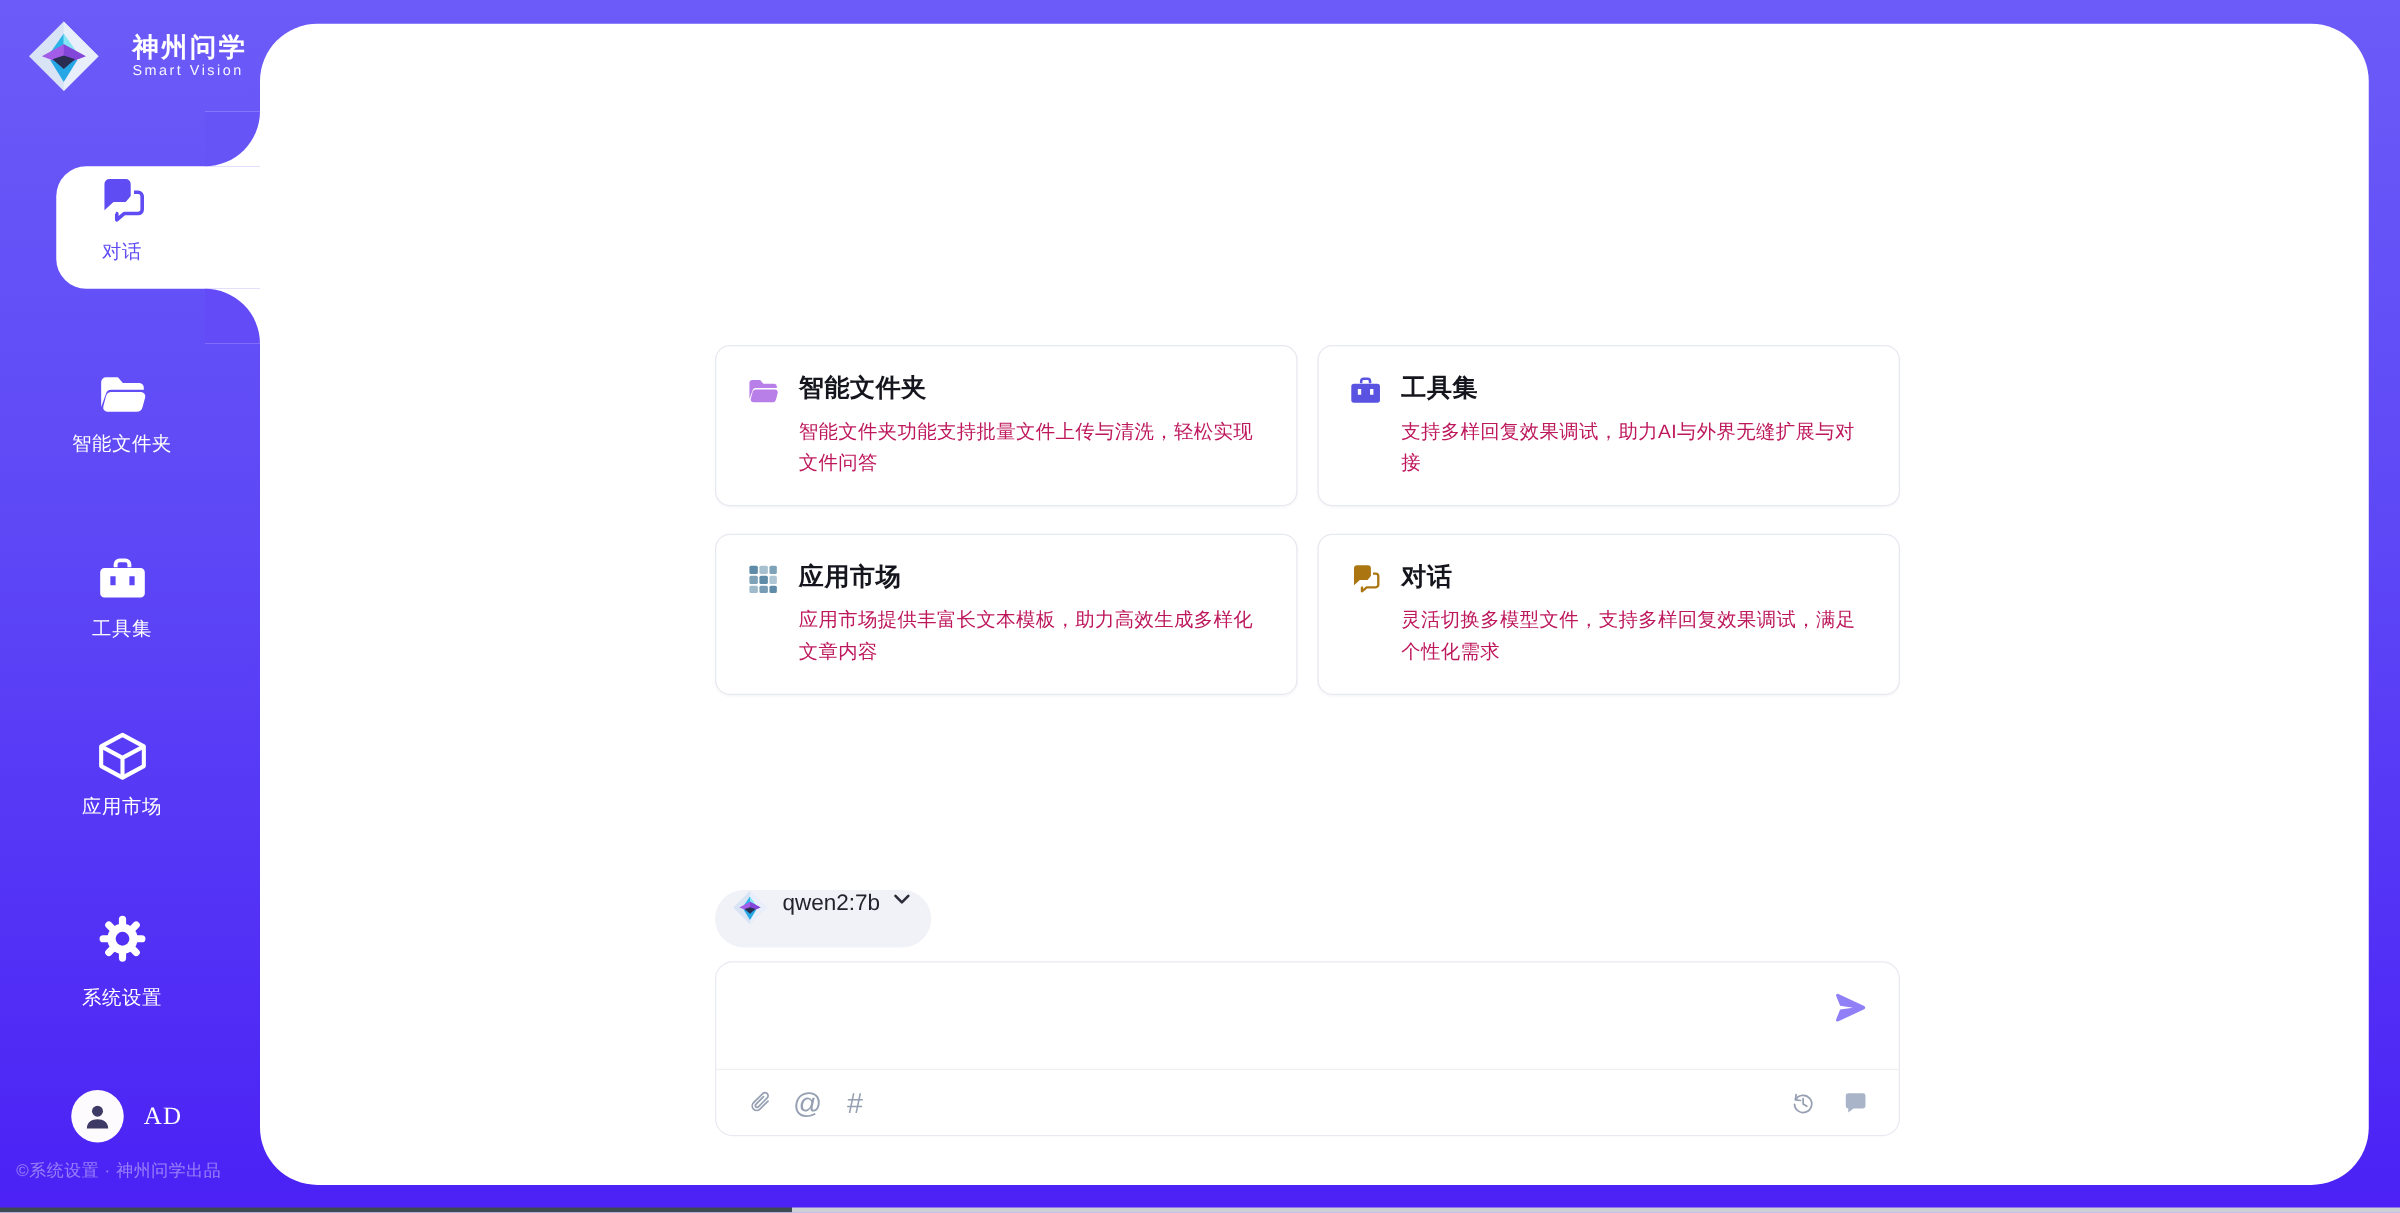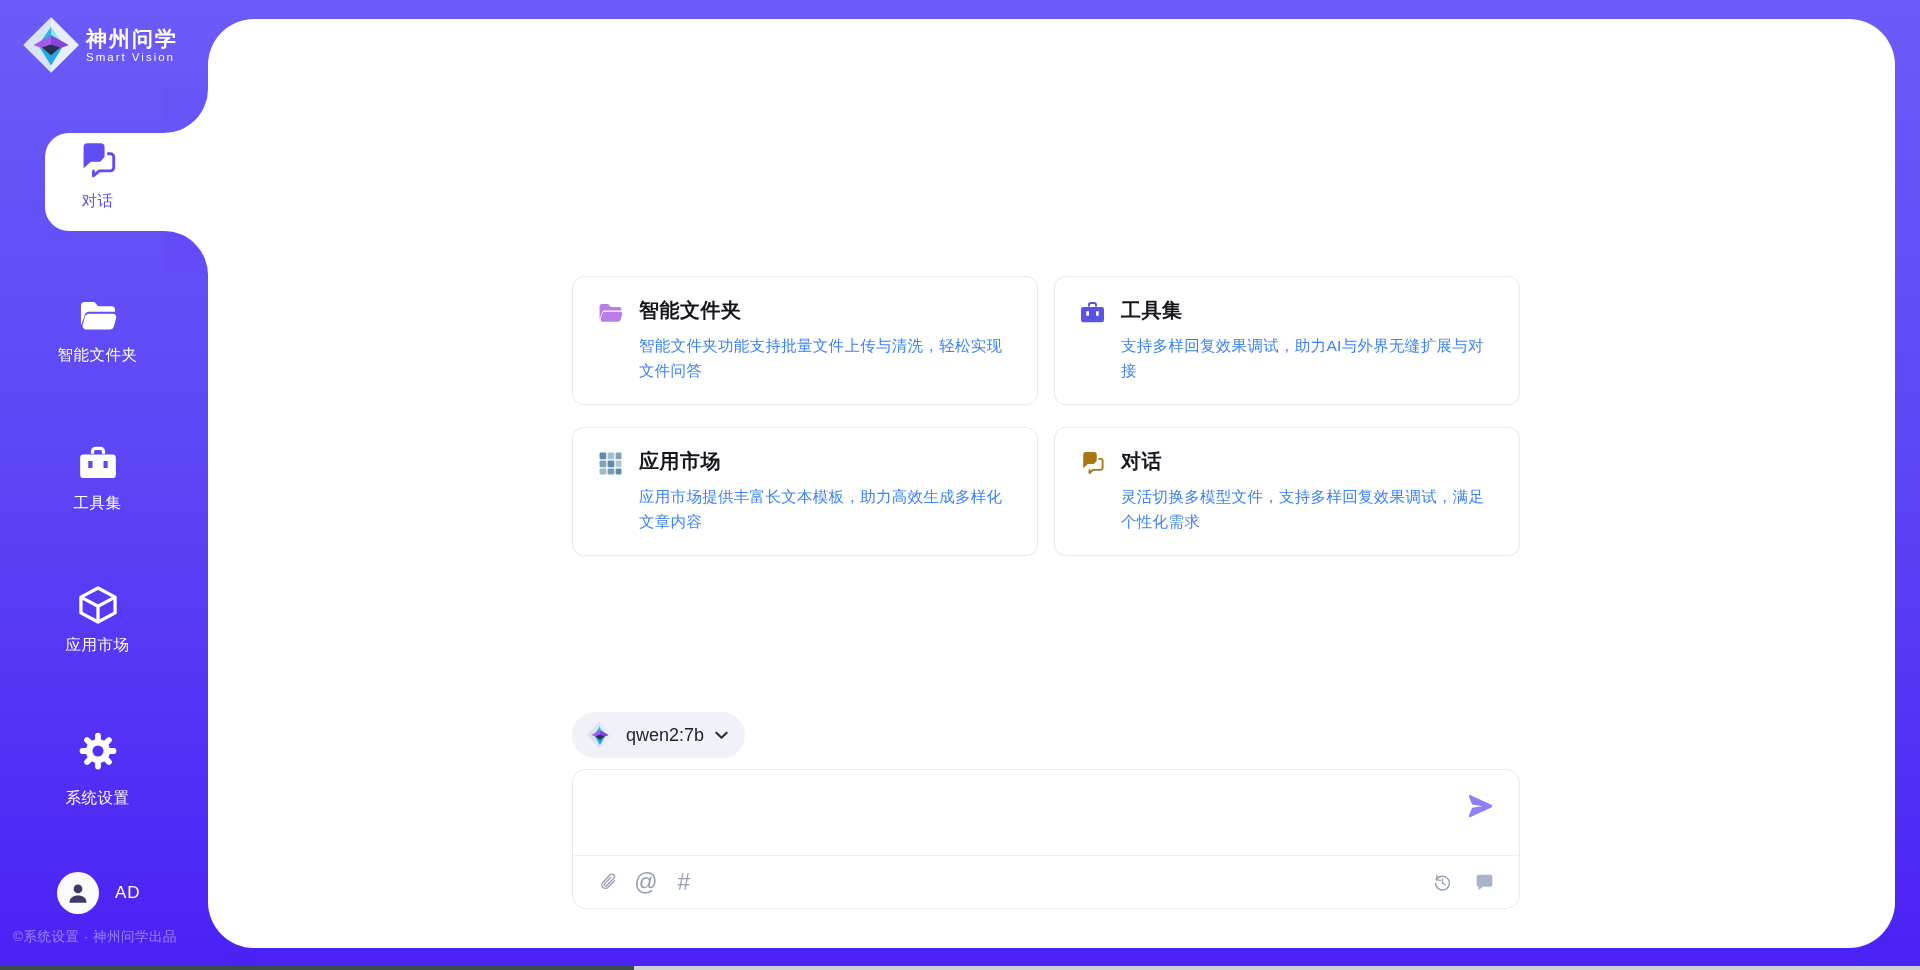--- a/index.html
+++ b/index.html
@@ -6,21 +6,21 @@
   *{box-sizing:border-box;}
   .app{
     position:relative;width:1920px;height:970px;overflow:hidden;
     font-family:"Liberation Sans","DejaVu Sans",sans-serif;
     background:linear-gradient(180deg,#6C5BF8 0%,#5D47F6 45%,#4B21F5 100%);
   }
   
   .panel{position:absolute;left:208px;top:19px;right:25px;bottom:22px;background:#fff;border-radius:46px;z-index:1;}
   
   .sidebar{position:absolute;left:0;top:0;width:208px;height:100%;z-index:3;}
-  .brand{position:absolute;left:22px;top:16px;display:flex;align-items:center;gap:6px;}
+  .brand{position:absolute;left:22px;top:16px;display:flex;align-items:center;gap:26px;}
   .brand .logo{width:58px;height:58px;}
   .brand-name{color:#fff;font-size:21px;font-weight:bold;letter-spacing:2px;line-height:24px;}
   .brand-sub{color:#fff;font-size:11.5px;letter-spacing:2px;opacity:.95;}
   .tab-bg{position:absolute;left:45px;top:133px;width:170px;height:98px;background:#fff;border-radius:24px 0 0 24px;z-index:2;}
   .flare{position:absolute;left:164px;width:44px;height:44px;background:#fff;z-index:2;}
   .flare.top{top:89px;}
   .flare.bottom{top:231px;}
   .flare i{display:block;width:100%;height:100%;}
   .flare.top i{background:#6754F7;border-bottom-right-radius:44px;}
   .flare.bottom i{background:#634BF7;border-top-right-radius:44px;}
@@ -29,36 +29,36 @@
   .nav-item svg{width:42px;height:42px;}
   .nav-item.active{color:#5F4CF2;}
   .nav-chat{top:140px;}
   .nav-folder{top:294px;}
   .nav-toolbox{top:442px;}
   .nav-cube{top:584px;}
   .nav-gear{top:730px;gap:16px;--gear-hole:#5230F6;}
   .user-row{position:absolute;left:57px;top:872px;display:flex;align-items:center;gap:16px;z-index:4;}
   .avatar{width:42px;height:42px;border-radius:50%;background:#fdfbfd;display:flex;align-items:center;justify-content:center;}
   .avatar svg{width:26px;height:26px;color:#3d3a66;}
-  .user-name{color:#fff;font-size:17px;letter-spacing:1px;}
+  .user-name{color:#fff;font-size:20px;letter-spacing:1px;font-family:Liberation Serif, serif;}
   .side-footer{position:absolute;left:13px;top:928px;width:195px;color:rgba(255,255,255,.42);font-size:13.5px;letter-spacing:.5px;z-index:4;white-space:nowrap;}
   
   .welcome{position:absolute;left:572px;top:160px;display:flex;align-items:center;z-index:2;}
   .welcome .logo{width:88px;height:88px;}
   .greeting{margin-left:14px;font-size:29px;font-weight:bold;color:#15151d;letter-spacing:1px;}
   
   .cards{position:absolute;left:572px;top:276px;width:948px;display:grid;grid-template-columns:466px 466px;grid-column-gap:16px;grid-row-gap:22px;z-index:2;}
   .card{height:129px;background:#fff;border:1px solid #e7e9f0;border-radius:12px;padding:20px 24px;display:flex;align-items:flex-start;cursor:pointer;box-shadow:0 1px 2px rgba(40,40,80,.03);}
   .card .c-icon{flex:0 0 auto;width:27px;height:27px;margin-top:2px;}
   .card .c-icon svg{width:27px;height:27px;}
   .card .c-text{margin-left:15px;}
   .card .c-title{font-size:20px;font-weight:bold;color:#15151d;margin:0 0 9px 0;letter-spacing:.5px;}
-  .card .c-desc{font-size:15.5px;color:#3b82f6;line-height:25px;letter-spacing:.3px;max-width:395px;}
-  
-  .model-pill{position:absolute;left:572px;top:712px;height:46px;padding:0 16px 0 14px;border-radius:23px;background:#f1f2f7;display:flex;align-items:center;cursor:pointer;z-index:2;}
+  .card .c-desc{font-size:15.5px;color:#be185d;line-height:25px;letter-spacing:.3px;max-width:395px;}
+  
+  .model-pill{position:absolute;left:572px;top:712px;height:46px;padding:0 16px 0 14px;border-radius:23px;background:#f1f2f7;display:flex;align-items:flex-start;cursor:pointer;z-index:2;}
   .model-pill .logo{width:28px;height:28px;}
   .model-name{margin:0 10px 0 12px;font-size:18px;color:#23232e;}
   .model-pill .chev{width:15px;height:15px;}
   .input-card{position:absolute;left:572px;top:769px;width:948px;height:140px;background:#fff;border:1px solid #e8eaf1;border-radius:14px;z-index:2;display:flex;flex-direction:column;}
   .input-row{position:relative;height:87px;border-bottom:1px solid #eef0f4;display:flex;align-items:flex-start;}
   .msg-input{flex:1;border:none;outline:none;background:transparent;font-size:17px;color:#23232e;padding:20px 60px 0 24px;font-family:inherit;}
   .msg-input::placeholder{color:#b4bac6;}
   .send-btn{position:absolute;right:22px;top:20px;width:34px;height:34px;border:none;background:transparent;padding:0;cursor:pointer;color:#8f80f8;}
   .send-btn svg{width:30px;height:30px;}
   .tools-row{height:52px;display:flex;align-items:center;padding:0 22px;color:#96a0b2;}

